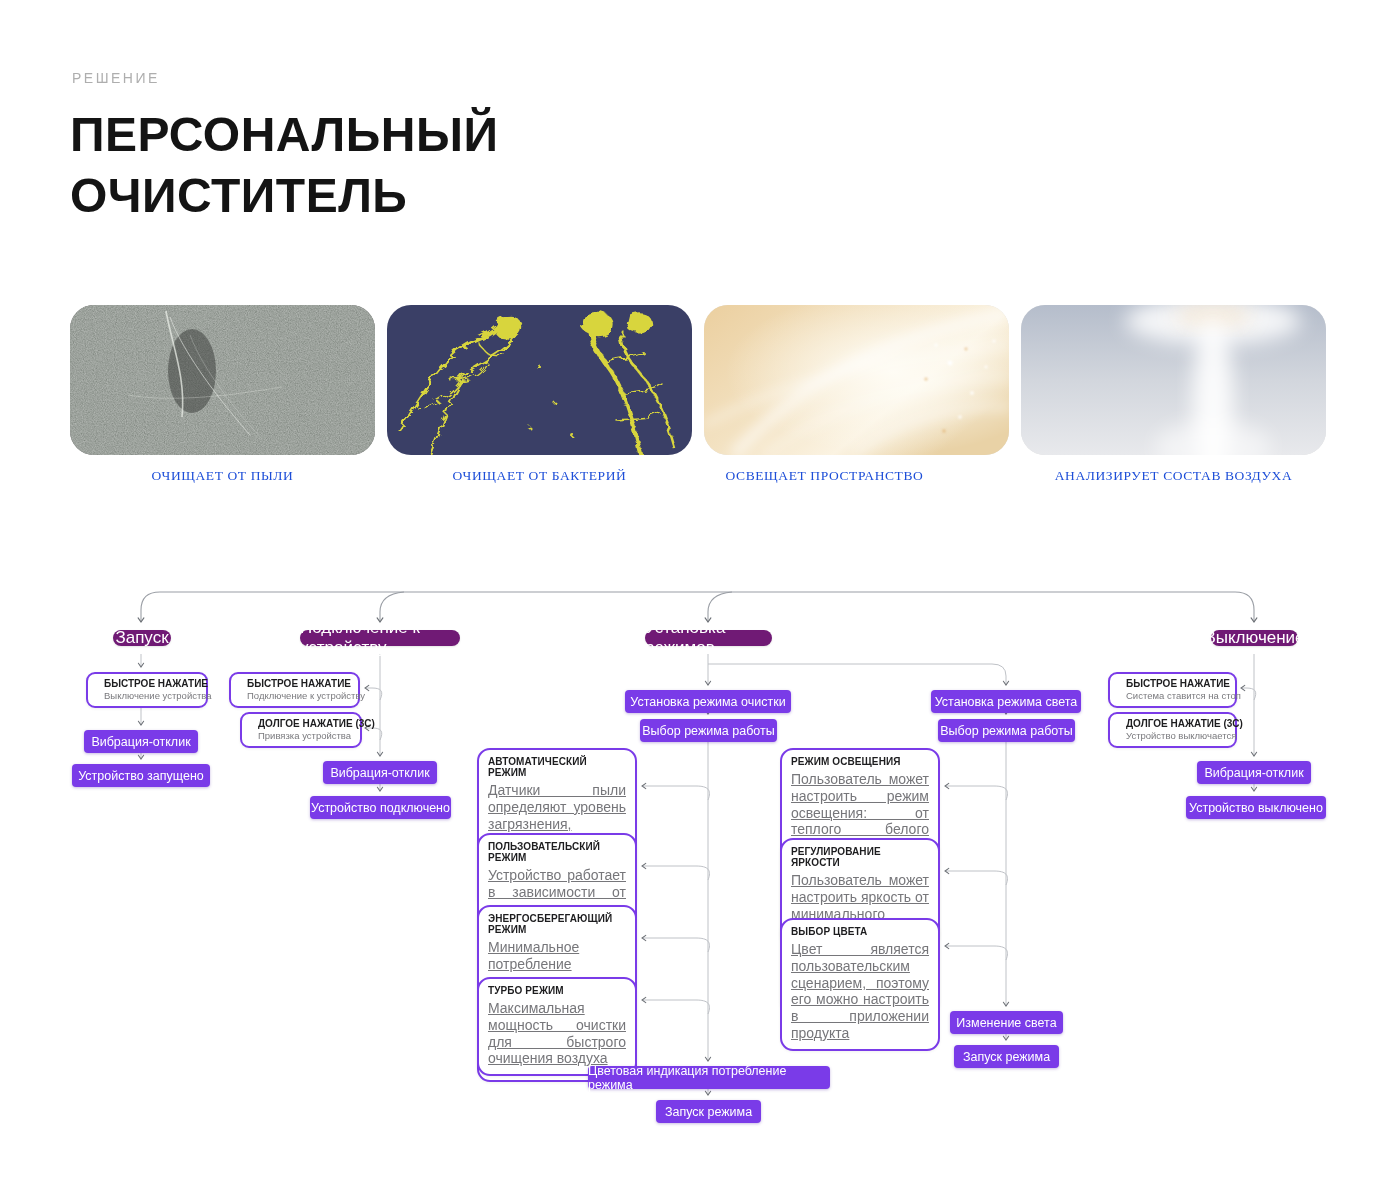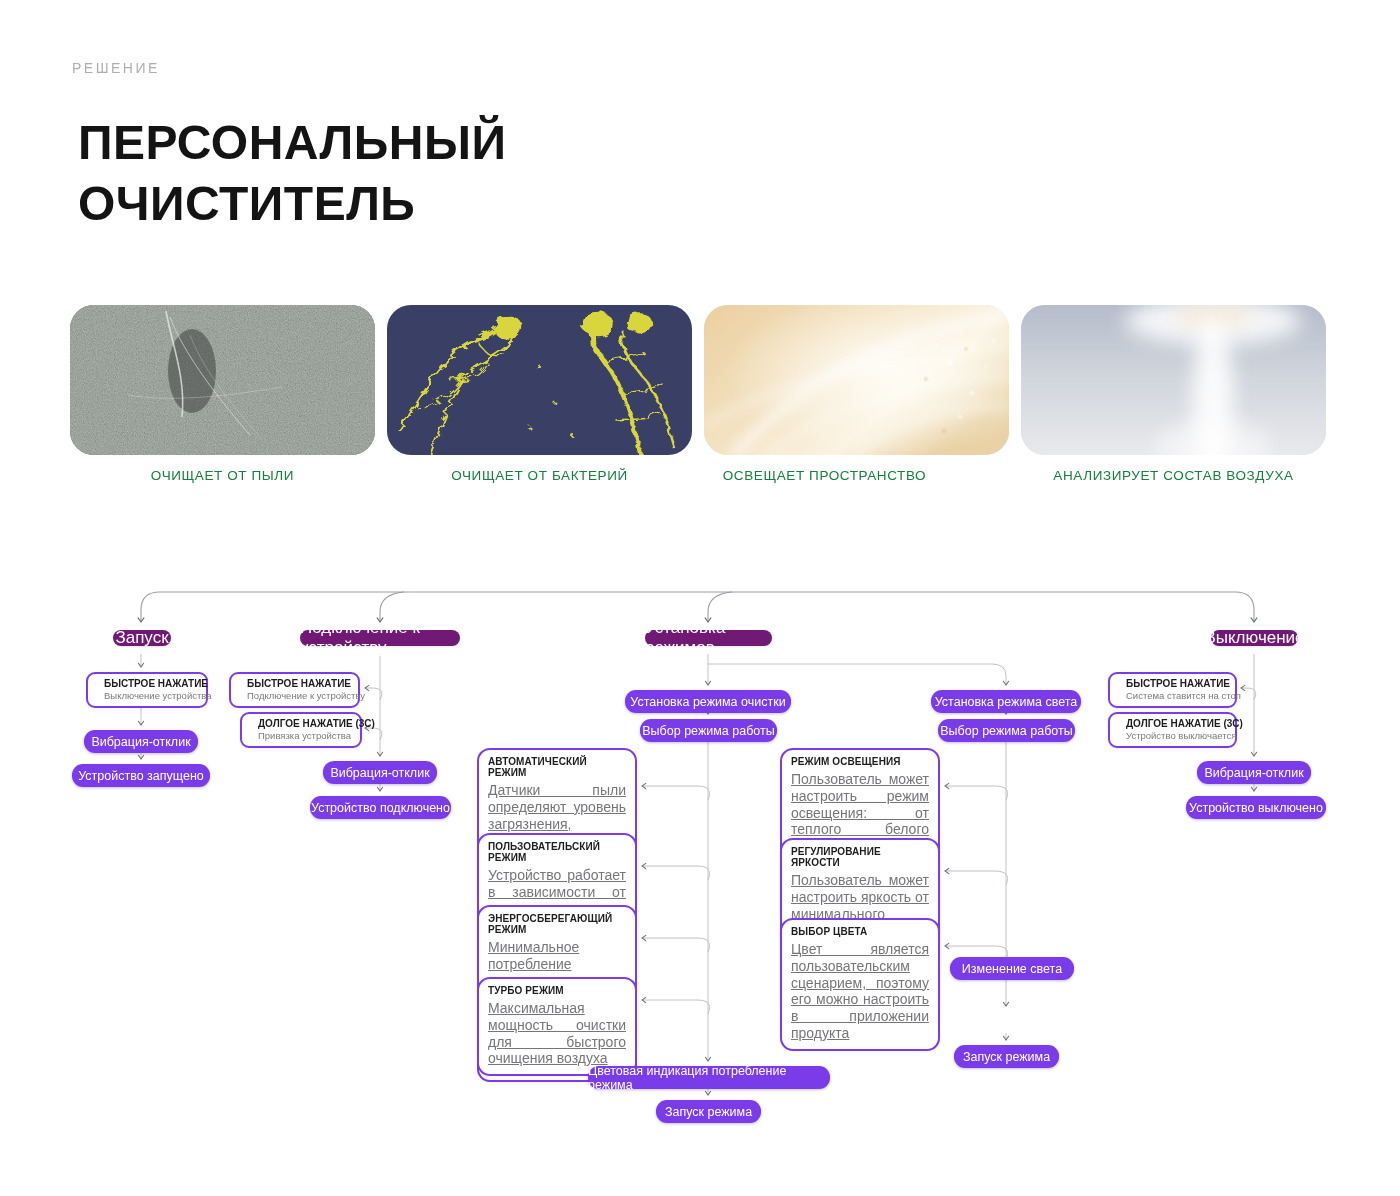--- a/index.html
+++ b/index.html
@@ -1,32 +1,32 @@
 <!DOCTYPE html>
 <html><head>
 <meta charset="utf-8">
 <style>
   html,body{margin:0;padding:0;background:#ffffff;}
   body{font-family:"Liberation Sans","DejaVu Sans",sans-serif;-webkit-font-smoothing:antialiased;}
   .canvas{position:relative;width:1400px;height:1196px;background:#ffffff;overflow:hidden;}
 
-  .eyebrow{position:absolute;left:72px;top:60px;font-size:14px;letter-spacing:2.5px;color:#aeaeae;font-weight:400;}
-  .title{position:absolute;left:70px;top:104px;margin:8px;font-size:48px;line-height:1.28;font-weight:600;
+  .eyebrow{position:absolute;left:72px;top:70px;font-size:14px;letter-spacing:2.5px;color:#aeaeae;font-weight:400;}
+  .title{position:absolute;left:70px;top:104px;margin:0;font-size:48px;line-height:1.28;font-weight:600;
          color:#141414;letter-spacing:0.5px;max-width:640px;}
 
   .card{position:absolute;top:305px;width:305px;height:150px;border-radius:24px;overflow:hidden;background:#ddd;}
   .card svg{display:block;width:100%;height:100%;}
   .caption{position:absolute;top:468px;width:305px;text-align:center;font-size:13.5px;font-weight:500;
-           letter-spacing:0.6px;color:#15803d;}
+           letter-spacing:0.6px;color:#1d4ed8;font-family:Liberation Serif, serif;}
 
   .wires{position:absolute;left:0;top:0;z-index:0;}
 
   .stage{position:absolute;z-index:2;height:16px;background:#701a75;border-radius:12px;color:#ffffff;
          font-size:17px;display:flex;align-items:center;justify-content:center;box-shadow:0 1px 2px rgba(0,0,0,0.10);}
-  .pstep{position:absolute;z-index:2;height:23px;background:#7A3BE8;border-radius:11px;color:#ffffff;
+  .pstep{position:absolute;z-index:2;height:23px;background:#7A3BE8;border-radius:4px;color:#ffffff;
          font-size:12.5px;display:flex;align-items:center;justify-content:center;box-shadow:0 1px 3px rgba(74,28,160,0.30);}
   .abox{position:absolute;z-index:2;background:#ffffff;border:2px solid #7A3BE8;border-radius:9px;
         padding:4px 16px 5px;box-sizing:border-box;box-shadow:0 1px 3px rgba(0,0,0,0.07);}
   .abox .t{font-size:10px;font-weight:700;color:#1d1d1f;white-space:nowrap;}
   .abox .d{font-size:9.5px;color:#79797d;margin-top:1px;white-space:nowrap;}
   .mbox{position:absolute;z-index:2;width:160px;background:#ffffff;border:2.5px solid #7A3BE8;border-radius:13px;
         padding:6px 9px 7px;box-sizing:border-box;box-shadow:0 1px 3px rgba(0,0,0,0.06);}
   .mbox .t{font-size:10px;font-weight:700;color:#1d1d1f;letter-spacing:0.1px;}
   .mbox .d{font-size:14px;line-height:1.2;color:#76767a;text-align:justify;margin-top:4px;text-decoration:underline;}
 </style>
@@ -272,21 +272,21 @@
   </div>
   <div class="mbox" style="left:780px;top:838px">
     <div class="t">РЕГУЛИРОВАНИЕ ЯРКОСТИ</div>
     <div class="d">Пользователь может настроить яркость от минимального значения до максимального. Или же настроить пользовательский режим в приложении</div>
   </div>
   <div class="mbox" style="left:780px;top:918px">
     <div class="t">ВЫБОР ЦВЕТА</div>
     <div class="d">Цвет является пользовательским сценарием, поэтому его можно настроить в приложении продукта</div>
   </div>
 
-  <div class="pstep" style="left:950px;top:957px;width:124px">Изменение света</div>
+  <div class="pstep" style="left:950px;top:1011px;width:113px">Изменение света</div>
   <div class="pstep" style="left:954px;top:1045px;width:105px">Запуск режима</div>
 
   <div class="abox" style="left:1108px;top:672px;width:129px">
     <div class="t">БЫСТРОЕ НАЖАТИЕ</div>
     <div class="d">Система ставится на стоп</div>
   </div>
   <div class="abox" style="left:1108px;top:712px;width:129px">
     <div class="t">ДОЛГОЕ НАЖАТИЕ (3С)</div>
     <div class="d">Устройство выключается</div>
   </div>

